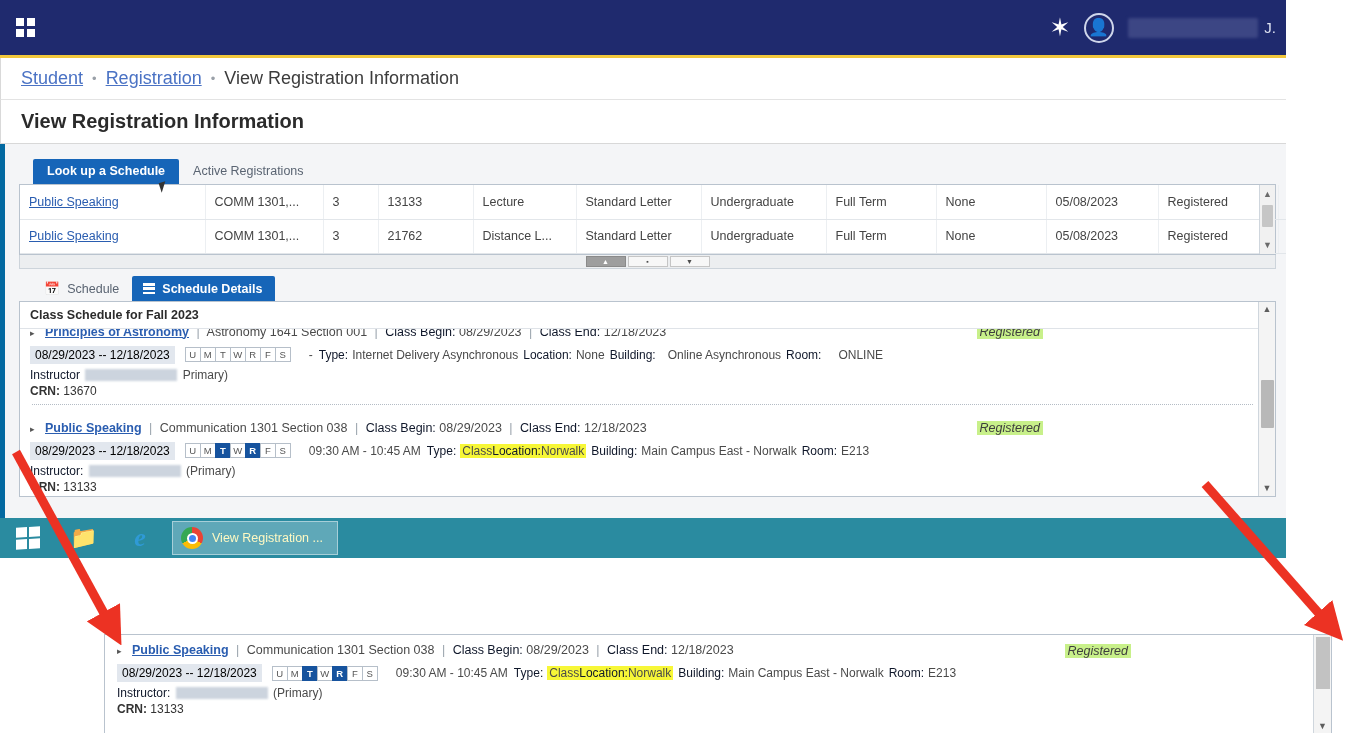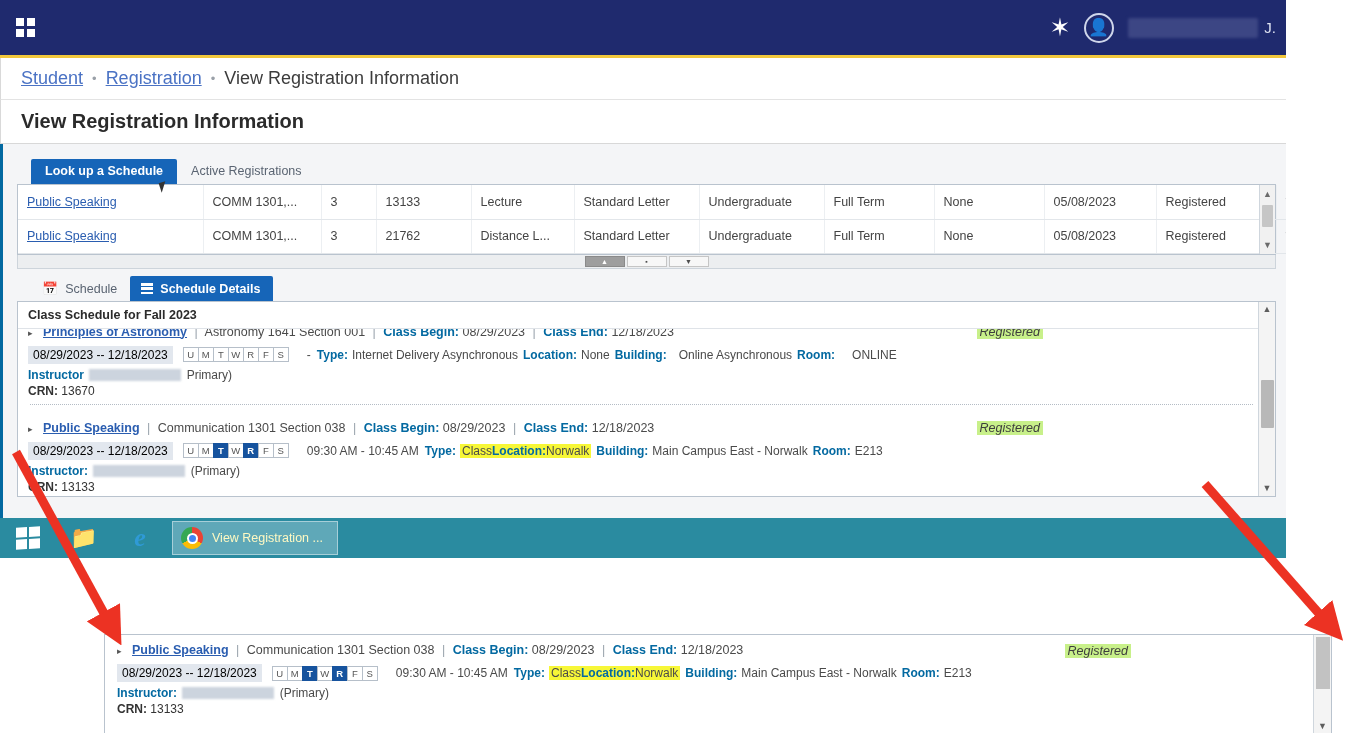--- a/index.html
+++ b/index.html
@@ -65,21 +65,21 @@
     height: 44px; display: flex; align-items: center; padding-left: 20px;
     font-size: 20px; font-weight: bold; color: #2b2b2b;
     background: #fff; border-bottom: 1px solid #d8d8d8;
     border-left: 1px solid #d9d9d9;
   }
 
   
   .content {
     position: relative; background: #f4f5f7;
     padding: 14px 10px 0 14px; height: 374px;
-    border-left: 3px solid #0369a1;
+    border-left: 5px solid #0369a1;
   }
 
   
   .tabs-row { display: flex; align-items: flex-end; height: 26px; padding-left: 14px; }
   .tab {
     font-size: 12.5px; padding: 6px 14px 5px 14px;
     color: #5a6472; cursor: pointer; line-height: 1.1;
   }
   .tab.active {
     background: #1665b8; color: #fff; font-weight: bold;
@@ -157,21 +157,21 @@
   .details-head {
     font-size: 12.5px; font-weight: bold; color:#2b2b2b;
     padding: 6px 10px 6px 10px; background:#fff; border-bottom: 1px solid #dfe3e8;
   }
   .details-scrollarea { position: relative; height: 168px; overflow: hidden; }
   .course-block { position: relative; padding: 4px 20px 6px 10px; }
   .course-block.partial { margin-top: -8px; }
   .course-line1 { font-size: 12.5px; color: #4a4a4a; white-space: nowrap; }
   .caret { color:#555; font-size: 9px; margin-right: 7px; }
   .course-link { color:#2a5db0; text-decoration: underline; font-weight:bold; cursor:pointer; }
-  .b { font-weight: bold; color:#0369a1; }
+  .b { font-weight: normal; color:#0f172a; }
   .pipe { color:#9aa3ac; margin: 0 4px; }
   .meeting-row { margin-top: 7px; font-size: 12px; color:#4a4a4a; white-space: nowrap; display:flex; align-items:center; }
   .date-range { background:#e2e7ee; padding: 2px 5px; color:#000000; }
   .daybox { display:inline-flex; margin-left: 11px; }
   .daybox span {
     width: 16px; height: 15px; border: 1px solid #b6bfc9; margin-left: -1px;
     font-size: 9.5px; line-height: 13px; text-align: center; color:#555; background:#fff;
   }
   .daybox span.on { background:#16539e; color:#fff; border-color:#16539e; font-weight:bold; }
   .meet-text { margin-left: 18px; }

